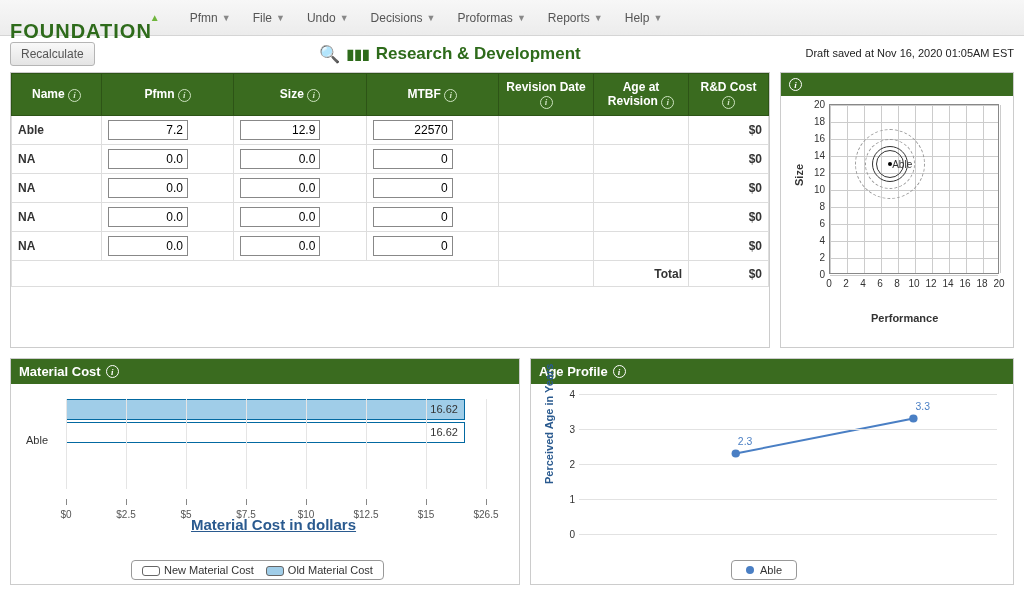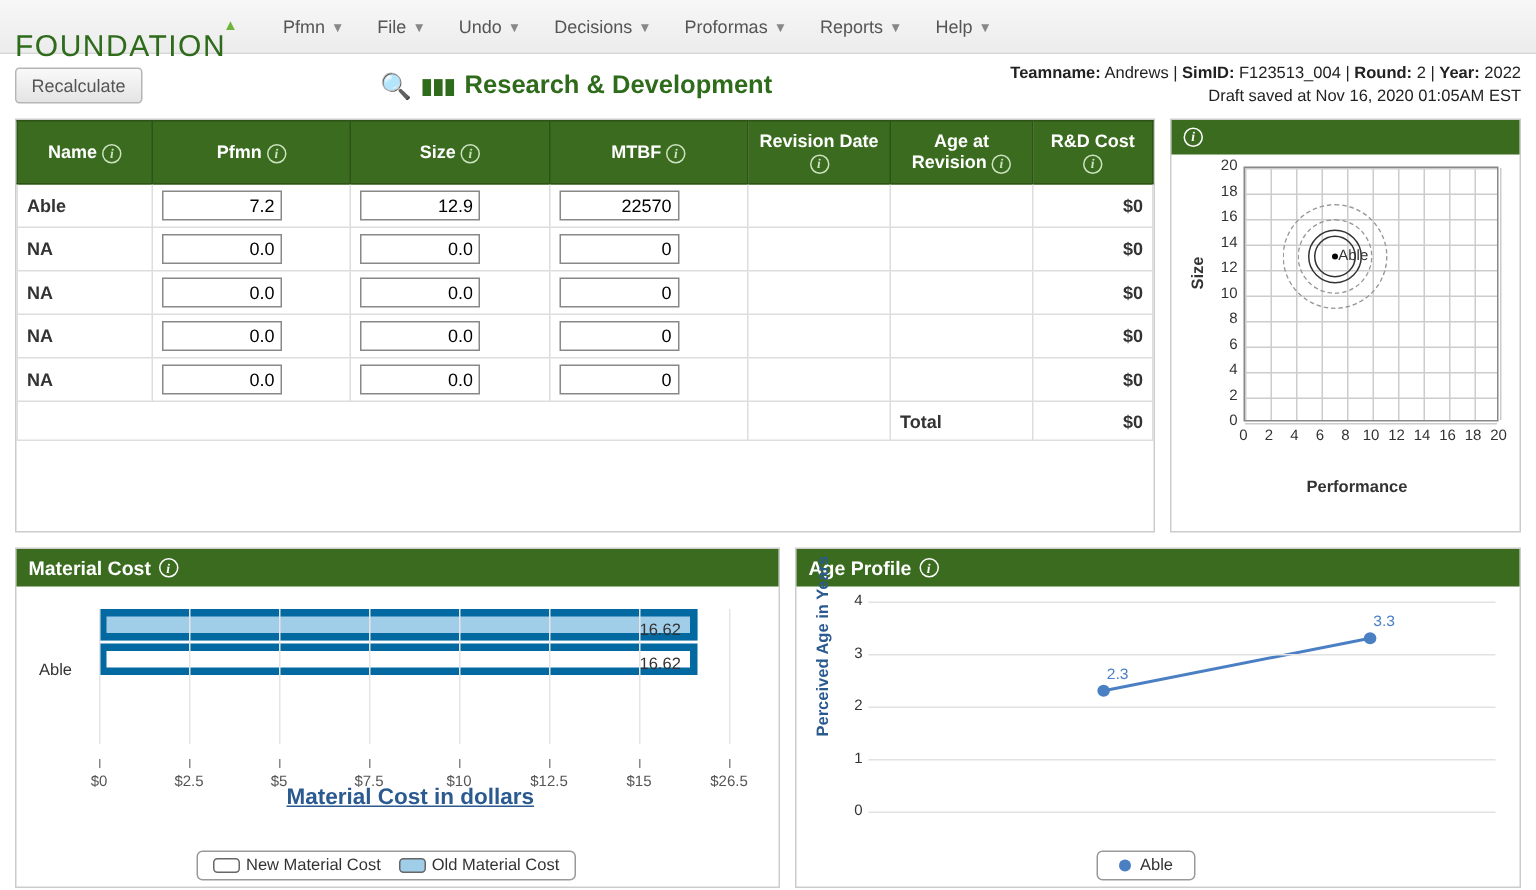--- a/index.html
+++ b/index.html
@@ -1,18 +1,18 @@
 <!DOCTYPE html>
 <html><head>
 <meta charset="utf-8">
 <style>
 * { box-sizing: border-box; margin: 0; padding: 0; }
 body { font-family: Verdana, Arial, sans-serif; font-size: 12px; color: #333; background: #fff; width: 1024px; }
 .topbar { display: flex; align-items: center; height: 36px; padding: 0 10px; background: linear-gradient(#f7f7f7,#ececec); border-bottom: 1px solid #d5d5d5; gap: 5px; }
-.logo { font-weight: normal; font-size: 20px; color: #2e6b1b; letter-spacing: 1px; margin-right: 12px; display:flex; align-items:flex-start;margin-top:28px;}
+.logo { font-weight: bold; font-size: 20px; color: #2e6b1b; letter-spacing: 1px; margin-right: 12px; display:flex; align-items:flex-start;margin-top:28px;}
 .logo .tri { color:#6fb53c; font-size:10px; position:relative; top:-8px; left:-2px;}
 .menu { display:flex; gap:2px; }
 .menu-item { padding: 6px 10px; color:#555; font-size:12px; cursor:pointer; display:flex; align-items:center; gap:4px;}
 .menu-item .caret { font-size:9px; color:#888;}
 .subbar { display:flex; align-items:center; padding: 6px 10px; gap:10px; }
 .btn { background: linear-gradient(#f9f9f9,#e4e4e4); border:1px solid #b5b5b5; border-radius:3px; padding:4px 10px; color:#555; font-size:12px; cursor:pointer;}
 .page-title { flex:1; text-align:center; color:#2e6b1b; font-weight:bold; font-size:17px; display:flex; align-items:center; justify-content:center; gap:6px;}
 .page-title .bars { color:#2e6b1b; font-size:14px;}
 .meta { text-align:right; font-size:11px; color:#222; line-height:1.4;}
 .meta b { font-weight:bold; }
@@ -23,41 +23,41 @@
 .info-icon { display:inline-flex; width:13px; height:13px; border:1px solid #fff; border-radius:50%; align-items:center; justify-content:center; font-size:9px; font-style:italic; font-family:Georgia,serif; }
 .tbl { width:760px; }
 .tbl table { width:100%; border-collapse:collapse; }
 .tbl th { background:#3a6b1f; color:#fff; font-size:12px; padding:6px 4px; border:1px solid #2d5416; text-align:center; font-weight:bold; line-height:1.2;}
 .tbl th .info-icon { border-color:#cde3c0; color:#cde3c0;}
 .tbl td { border:1px solid #ddd; padding:4px 6px; font-size:12px; height:26px;}
 .tbl td.name { font-weight:bold; width:90px;}
 .tbl input[type=text] { width:80px; height:20px; border:1px solid #888; text-align:right; padding:2px 4px; font-size:12px; background:#fff;}
 .tbl .cost { text-align:right; font-weight:bold; width:80px;}
 .tbl .ro { width:95px;}
-.tbl tfoot td { font-weight:bold; text-align:left;}
+.tbl tfoot td { font-weight:bold; text-align:right;}
 .pmap { flex:1; }
 .pmap-body { padding:8px; height:232px; position:relative; font-size:10px;}
 .grid { position:absolute; left:48px; top:8px; width:170px; height:170px; border:1px solid #888;}
 .grid .hline,.grid .vline{position:absolute;background:#ccc;}
 .grid .hline{left:0;width:100%;height:1px;}
 .grid .vline{top:0;height:100%;width:1px;}
 .ytick{position:absolute; left:28px; width:16px; text-align:right; font-size:10px; transform:translateY(-50%);}
 .xtick{position:absolute; top:182px; font-size:10px; transform:translateX(-50%);}
 .ylab{position:absolute; left:12px; top:90px; transform:rotate(-90deg); transform-origin:left top; font-size:11px; font-weight:bold;}
 .xlab{position:absolute; top:216px; left:90px; font-size:11px; font-weight:bold;}
 .circle{position:absolute;border:1px solid #333;border-radius:50%;}
 .circle.dash{border:1px dashed #999;}
 .dot{position:absolute;width:4px;height:4px;background:#000;border-radius:50%;transform:translate(-50%,-50%);}
 .lbl{position:absolute;font-size:10px;transform:translate(-50%,-50%);}
 .row2 { display:flex; gap:10px; margin-top:10px;}
 .matcost { width:510px;}
 .matcost-body{padding:10px 20px 8px; height:200px; position:relative; font-size:10px;}
 .bars-area{position:absolute; left:55px; top:15px; width:420px; height:95px;}
 .bar-row{height:44px; display:flex; flex-direction:column; justify-content:center; gap:2px;}
-.bar{height:22px; position:relative; border:5px solid #0369a1;text-decoration:underline;}
+.bar{height:22px; position:relative; border:1px solid #0369a1;text-decoration:underline;}
 .bar.old{background:#a0cde8;}
 .bar.new{background:#fff;}
 .bar .val{position:absolute; right:6px; top:3px; font-size:11px; color:#333;}
 .mc-ylab{position:absolute; left:15px; top:50px; font-size:11px;}
 .mc-axis{position:absolute;left:55px; top:115px; width:420px; height:1px;}
 .mc-tick{position:absolute; top:0; width:1px; height:6px; background:#888;}
 .mc-ticklab{position:absolute; top:10px; font-size:10px; color:#555; transform:translateX(-50%);}
 .mc-xlab{position:absolute; top:132px; left:180px; color:#2a5a8f; font-size:15px; font-weight:bold;text-decoration:underline;}
 .mc-legend{position:absolute; bottom:4px; left:120px; border:1px solid #999; border-radius:4px; padding:3px 10px; display:flex; gap:12px; font-size:11px; align-items:center;}
 .sw{display:inline-block;width:18px;height:10px;border:1px solid #666;border-radius:3px;vertical-align:middle;margin-right:4px;}
@@ -116,26 +116,20 @@
 </div>
 
 <div class="subbar">
   <button class="btn">Recalculate</button>
   <div class="page-title">
     <span>🔍</span>
       <span class="bars">▮▮▮</span>
     <span>Research &amp; Development</span>
   </div>
   <div class="meta">
-    <div>
-      <b>Teamname:</b> <span>Andrews</span> |
-      <b>SimID:</b> <span>F123513_004</span> |
-      <b>Round:</b> <span>2</span> |
-      <b>Year:</b> <span>2022</span>
-    </div>
     <div>Draft saved at Nov 16, 2020 01:05AM EST</div>
   </div>
 </div>
 
 <div class="content">
 <div class="row1">
   <div class="panel tbl">
     <table>
       <thead>
             <tr>

